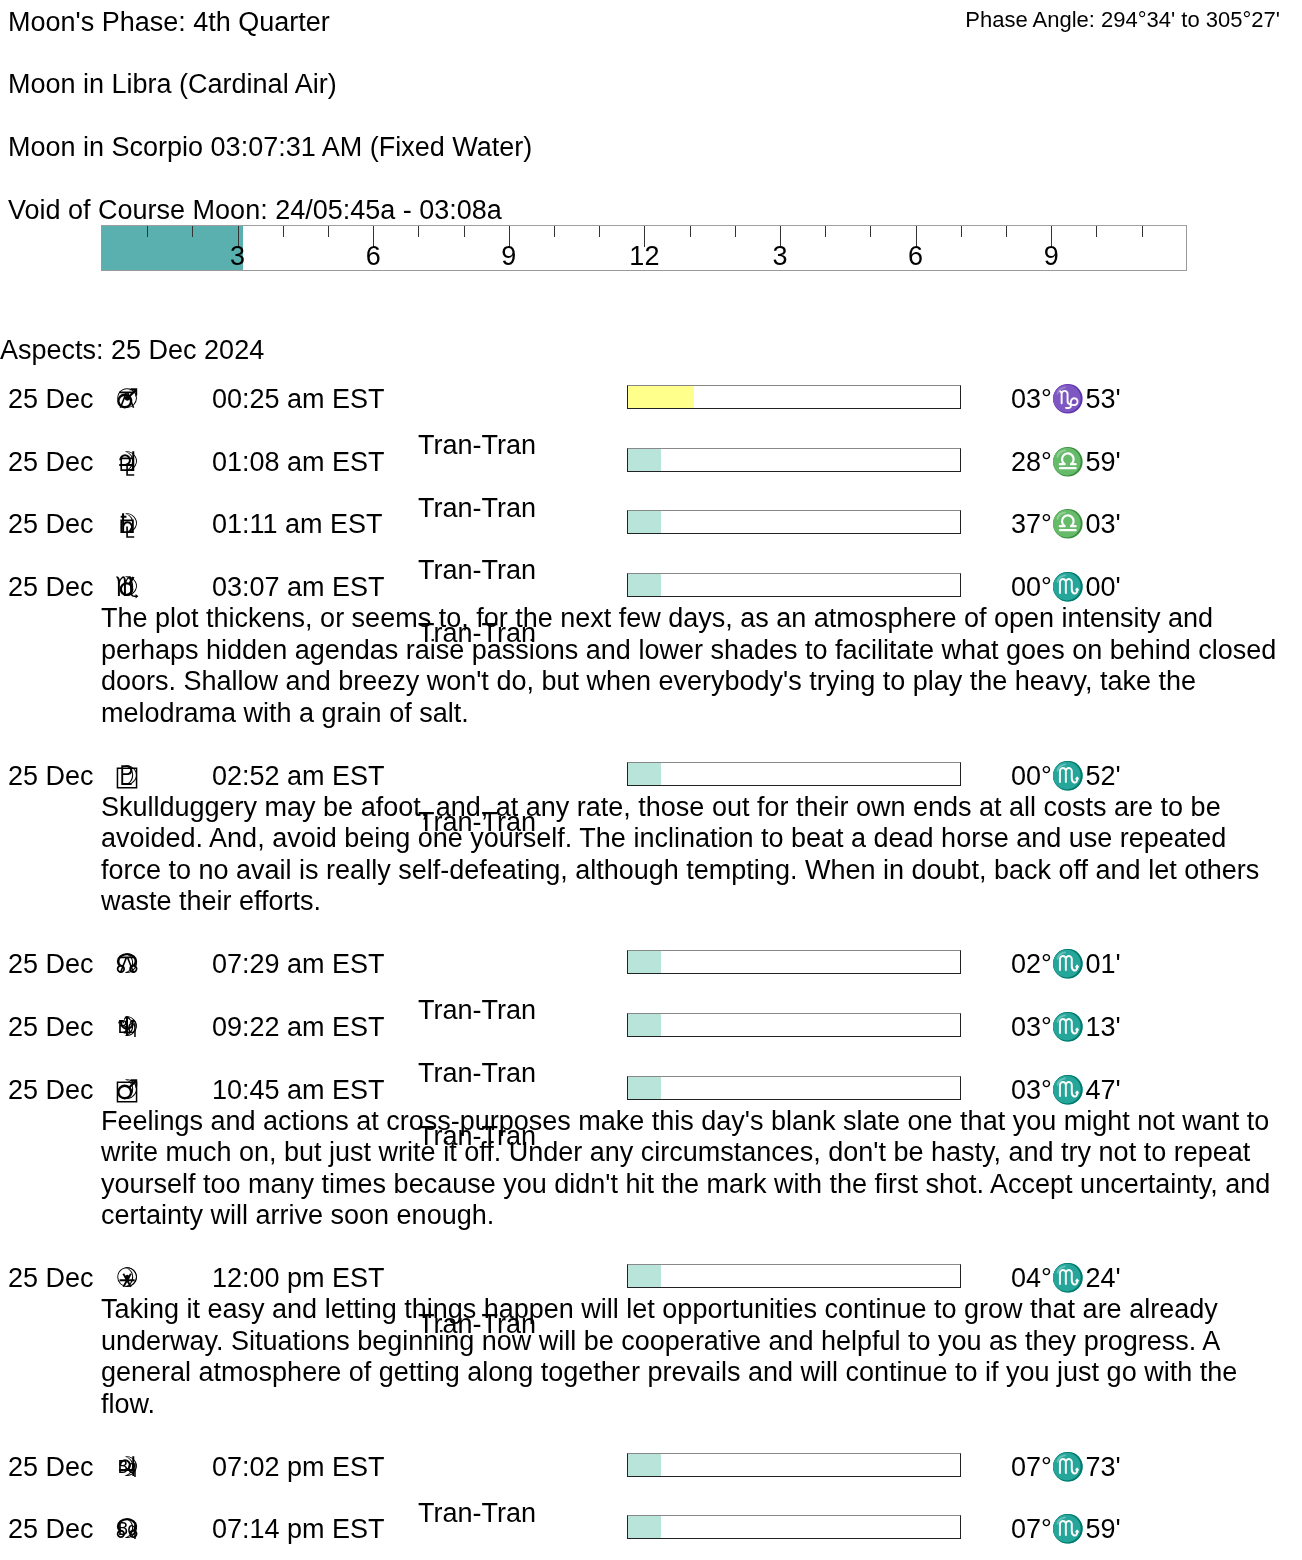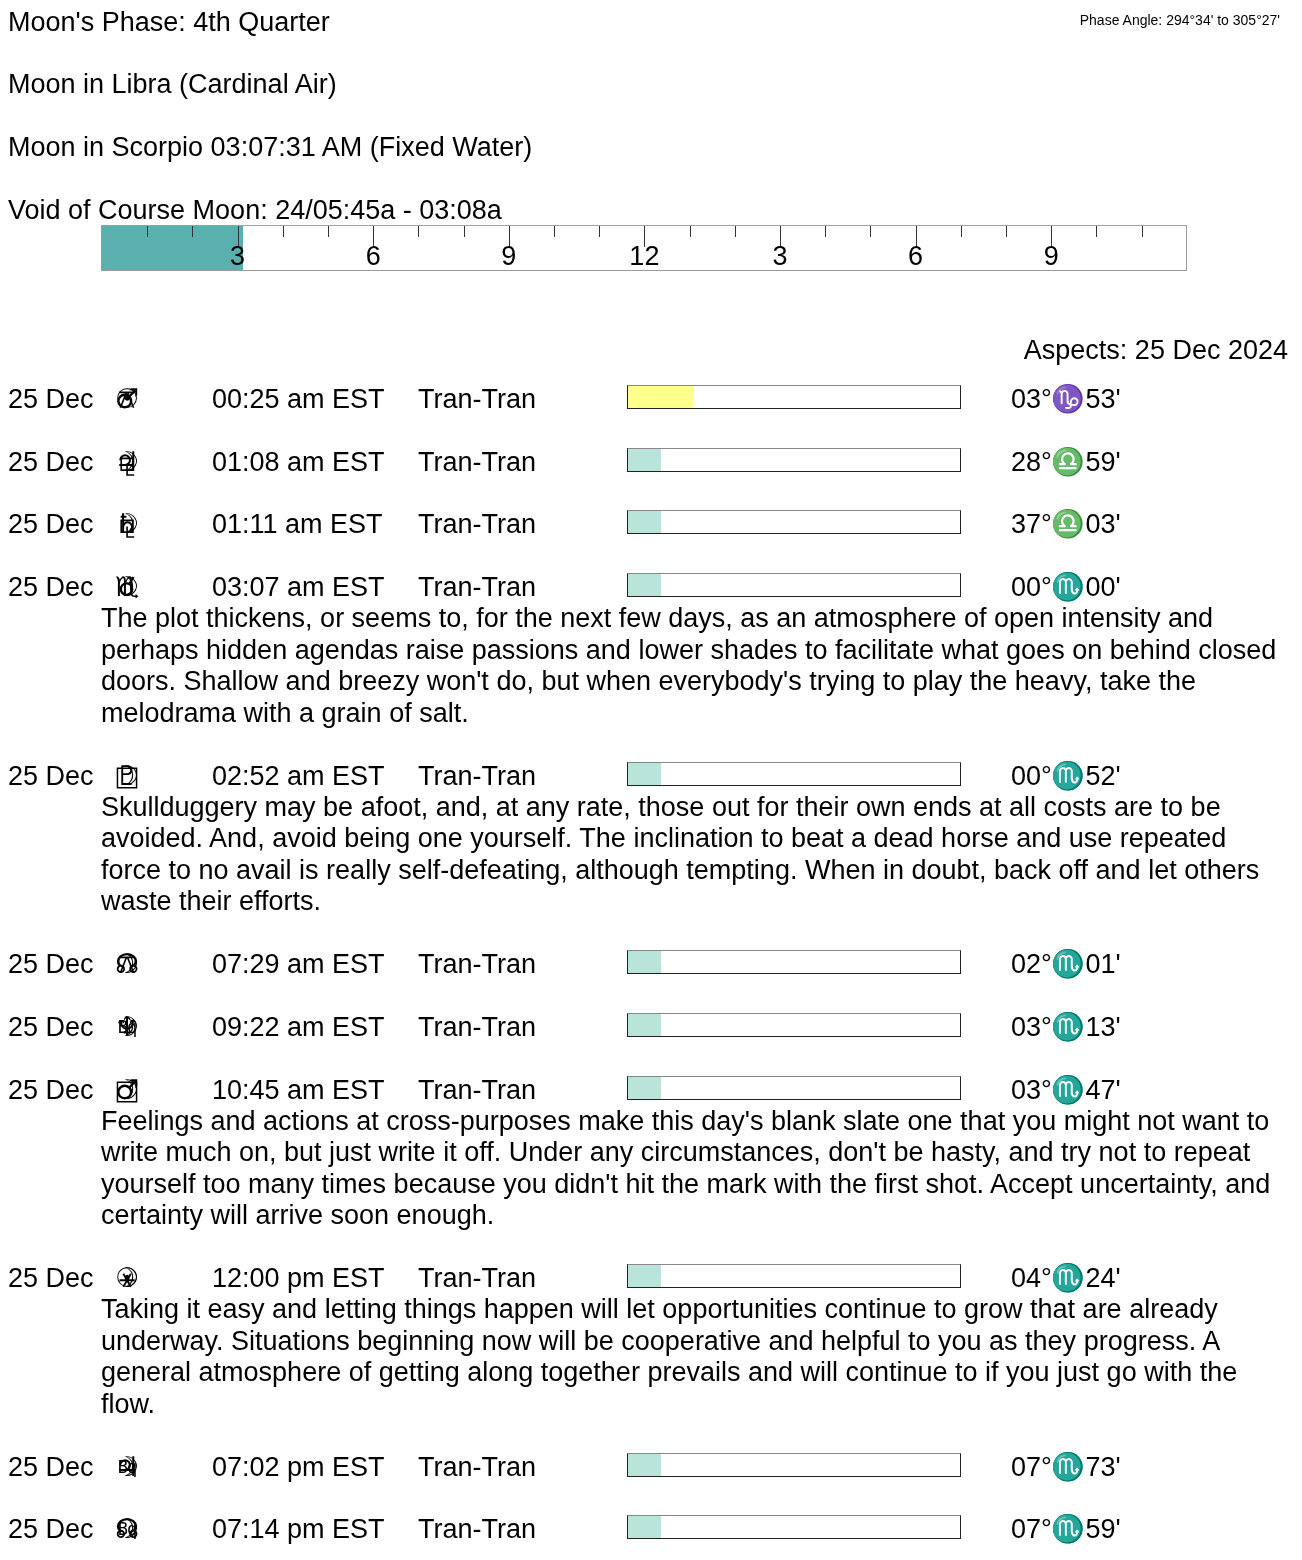--- a/index.html
+++ b/index.html
@@ -2,38 +2,38 @@
 <html><head>
 <meta charset="utf-8">
 <style>
   html, body { margin: 0; padding: 0; background: #ffffff; }
   body {
     width: 1302px; height: 1560px; position: relative; overflow: hidden;
     font-family: "Liberation Sans", sans-serif; color: #000; font-size: 27px;
   }
   .abs { position: absolute; white-space: nowrap; }
   .info { left: 8px; font-size: 27px; line-height: 30px; }
-  .phase-angle { right: 22px; top: 6px; font-size: 14px; line-height: 28px; }
+  .phase-angle { right: 22px; top: 6px; font-size: 22px; line-height: 28px; }
   .timeline {
     position: absolute; left: 101px; top: 225px; width: 1086px; height: 46px;
     border: 1px solid #9a9a9a; border-top-color: #a0a0a0; box-sizing: border-box; background: #fff;
   }
   .timeline .fill { position: absolute; left: 0; top: 0; bottom: 0; background: #5aafaf; }
   .timeline .tick { position: absolute; top: 0; width: 1px; height: 11px; background: #333; }
   .timeline .tick.major { height: 21px; }
   .timeline .tick-label { position: absolute; top: 15px; font-size: 27px; line-height: 30px; transform: translateX(-50%); }
-  .aspects-title { left: 0; width: 1288px; text-align: right; top: 335px; font-size: 27px; line-height: 30px; }
+  .aspects-title { left: 0; width: 1288px; text-align: left; top: 335px; font-size: 27px; line-height: 30px; }
   .aspect-row { position: absolute; left: 8px; height: 32px; width: 1290px; }
   .aspect-row span { position: absolute; top: 0; line-height: 32px; font-size: 27px; white-space: nowrap; }
   .c-date { left: 0; }
   .c-glyphs { left: 104px; letter-spacing: 0; }
   .g { display: inline-block; text-align: center; font-family: "DejaVu Sans", sans-serif; font-size: 24px; }
   .g.bq { font-family: "DejaVu Sans Mono", monospace; font-size: 17px; letter-spacing: -1px; }
   .c-time { left: 204px; }
-  .c-type { left: 410px; }
+  .c-type { left: 410px; margin-top: 46px; }
   .bar {
     position: absolute; left: 619px; top: 2px; width: 334px; height: 24px; box-sizing: border-box;
     border: 1px solid #222; border-top-color: #888; background: #fff;
   }
   .bar .bar-fill { position: absolute; left: 0; top: 0; bottom: 0; }
   .c-pos { left: 1003px; }
   .desc {
     position: absolute; left: 101px; width: 1180px; font-size: 27px; line-height: 31.5px; white-space: normal;
   }
 </style>

